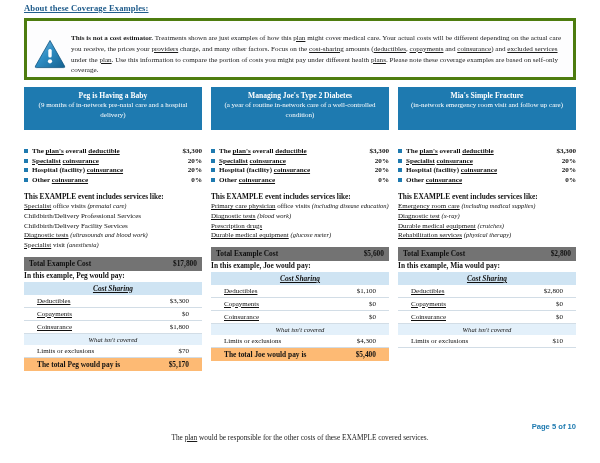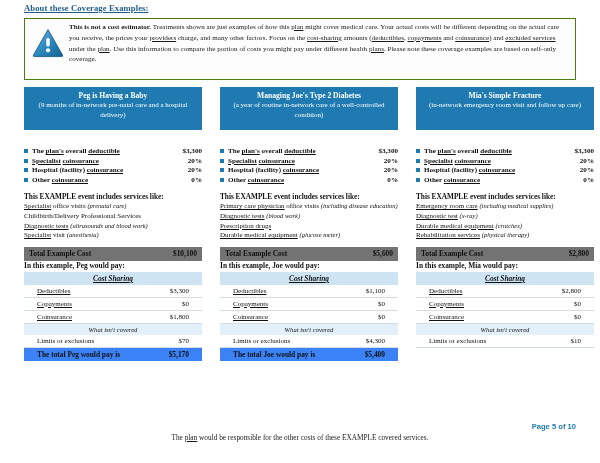--- a/index.html
+++ b/index.html
@@ -36,26 +36,26 @@
     letter-spacing: 0.1px;
   }
 
   
   .notice-box {
     position: absolute;
     left: 24px;
     top: 18px;
     width: 552px;
     height: 62px;
-    border: 1px solid #4d7c0f;
+    border: 3px solid #4d7c0f;
     background: #fdfdfe;
     box-sizing: border-box;
     display: flex;
     align-items: flex-start;
-    padding: 3px 8px 5px 6px;
+    padding: 12px 8px 5px 6px;
   }
   .notice-icon {
     flex: 0 0 34px;
     height: 34px;
     margin-top: 4px;
     margin-right: 4px;
     display: flex;
     align-items: center;
     justify-content: center;
   }
@@ -69,21 +69,21 @@
   .notice-text b { font-weight: bold; }
   .u { text-decoration: underline; }
 
   
   .columns {
     position: absolute;
     left: 24px;
     top: 87px;
     width: 552px;
     display: flex;
-    gap: 18px;
+    gap: 9px;
   }
   .col {
     width: 178px;
     flex: 0 0 178px;
   }
 
   .col-header {
     background: #1e7ab0;
     color: #ffffff;
     text-align: center;
@@ -190,21 +190,21 @@
     background: #e3f0fa;
     text-align: center;
     font-style: italic;
     font-size: 6.6px;
   }
   .cs-row td {
     border-bottom: 1px solid #d2dde6;
   }
   .cs-row td.val { text-align: right; }
   .cs-total {
-    background: #3b82f6;
+    background: #fdba74;
     font-weight: bold;
     font-size: 7.4px;
   }
   .cs-total td.val { text-align: right; }
 
   
   .footer-note {
     position: absolute;
     left: 0;
     right: 0;
@@ -275,26 +275,27 @@
           <div class="bullet-row">
             <span class="bullet-sq"><i></i></span>
             <span class="bullet-label">Other <span class="u">coinsurance</span></span>
             <span class="bullet-value">0%</span>
           </div>
         </div>
         <div class="ex-title">This EXAMPLE event includes services like:</div>
         <div class="ex-list">
           <div class="ex-item"><span class="u">Specialist</span> office visits <em>(prenatal care)</em></div>
           <div class="ex-item">Childbirth/Delivery Professional Services</div>
+          <div class="ex-item">Childbirth/Delivery Facility Services</div>
           <div class="ex-item"><span class="u">Diagnostic tests</span> <em>(ultrasounds and blood work)</em></div>
           <div class="ex-item"><span class="u">Specialist</span> visit <em>(anesthesia)</em></div>
         </div>
         <div class="total-bar">
           <span>Total Example Cost</span>
-          <span>$10,100</span>
+          <span>$17,800</span>
         </div>
         <div class="pay-line">In this example, Peg would pay:</div>
         <table class="cs-table">
           <tbody>
             <tr>
               <td class="cs-band" colspan="2">Cost Sharing</td>
             </tr>
             <tr class="cs-row">
               <td><span class="u">Deductibles</span></td>
               <td class="val">$3,300</td>

